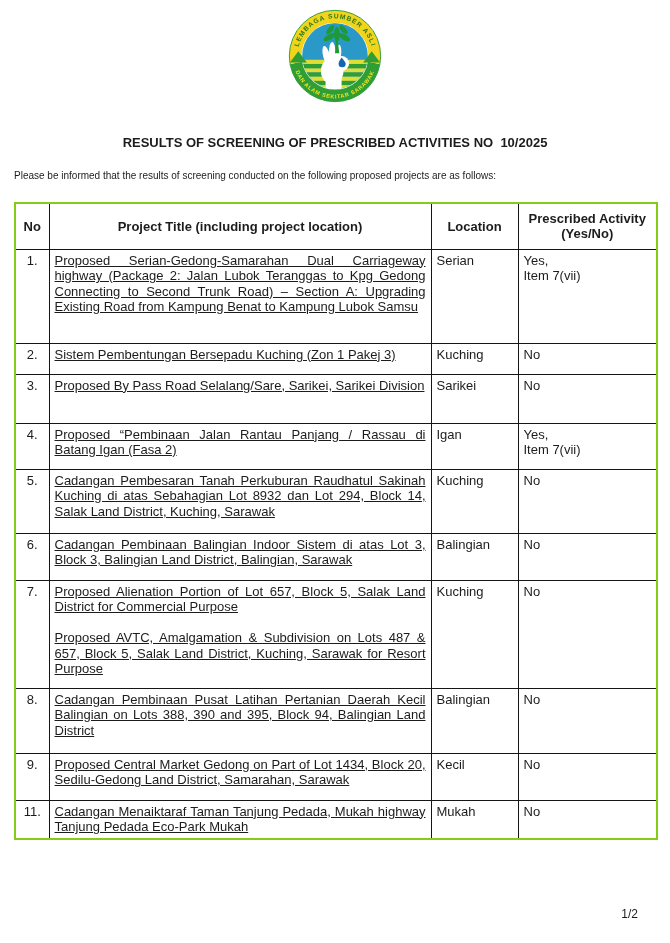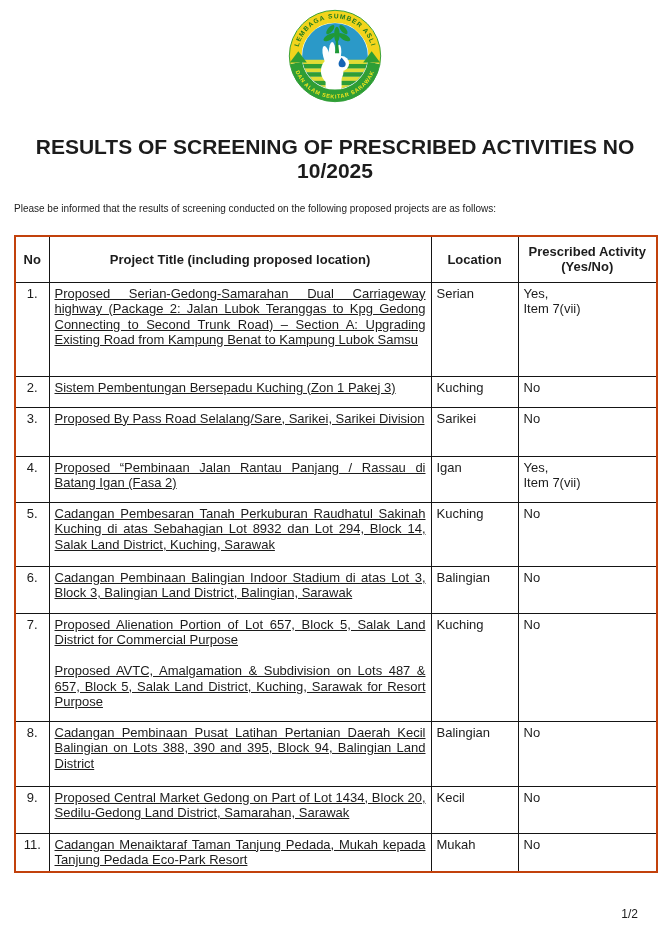--- a/index.html
+++ b/index.html
@@ -9,21 +9,21 @@
     background: #ffffff;
     font-family: "Liberation Sans", sans-serif;
     color: #1c1c1c;
     position: relative;
     overflow: hidden;
   }
   .logo-wrap { text-align: center; padding-top: 9px; height: 101px; }
   .page-title {
     margin: 34px 14px 0 14px;
     text-align: center;
-    font-size: 21px;
+    font-size: 13px;
     font-weight: bold;
     white-space: pre-wrap;
   }
   .intro {
     margin: 18px 14px 0 14px;
     font-size: 10px;
     line-height: 15px;
     text-align: justify;
   }
   table.results {
@@ -32,21 +32,21 @@
     width: 642px;
     table-layout: fixed;
   }
   table.results th, table.results td {
     border: 1px solid #151515;
     font-size: 13px;
     line-height: 15.5px;
     vertical-align: top;
     padding: 3px 5px;
   }
-  table.results { border: 2px solid #c2410c; padding-left: 47px; }
+  table.results { border: 2px solid #84cc16; padding-left: 47px; }
   thead tr { height: 46px; }
   th { font-weight: bold; text-align: center; vertical-align: middle !important; }
   .col-no  { text-align: center; padding-left: 2px; padding-right: 2px; }
   .col-project { text-align: justify; }
   .col-project p { margin: 0; text-decoration: underline; }
   .col-project p + p { margin-top: 15.5px; }
   .col-location, .col-prescribed { text-align: left; }
   tbody tr:nth-child(1)  { height: 94px; }
   tbody tr:nth-child(2)  { height: 31px; }
   tbody tr:nth-child(3)  { height: 49px; }
@@ -138,21 +138,21 @@
   <table class="results">
     <colgroup>
       <col style="width:34px">
       <col style="width:382px">
       <col style="width:87px">
       <col style="width:139px">
     </colgroup>
     <thead>
       <tr>
         <th>No</th>
-        <th>Project Title (including proposed location)</th>
+        <th>Project Title (including project location)</th>
         <th>Location</th>
         <th>
           <div>Prescribed Activity</div>
           <div>(Yes/No)</div>
         </th>
       </tr>
     </thead>
     <tbody>
         <tr>
           <td class="col-no">1.</td>
@@ -190,21 +190,21 @@
           <td class="col-no">5.</td>
           <td class="col-project">
             <p>Cadangan Pembesaran Tanah Perkuburan Raudhatul Sakinah Kuching di atas Sebahagian Lot 8932 dan Lot 294, Block 14, Salak Land District, Kuching, Sarawak</p>
           </td>
           <td class="col-location">Kuching</td>
           <td class="col-prescribed">No</td>
         </tr>
         <tr>
           <td class="col-no">6.</td>
           <td class="col-project">
-            <p>Cadangan Pembinaan Balingian Indoor Stadium di atas Lot 3, Block 3, Balingian Land District, Balingian, Sarawak</p>
+            <p>Cadangan Pembinaan Balingian Indoor Sistem di atas Lot 3, Block 3, Balingian Land District, Balingian, Sarawak</p>
           </td>
           <td class="col-location">Balingian</td>
           <td class="col-prescribed">No</td>
         </tr>
         <tr>
           <td class="col-no">7.</td>
           <td class="col-project">
             <p>Proposed Alienation Portion of Lot 657, Block 5, Salak Land District for Commercial Purpose</p>
             <p>Proposed AVTC, Amalgamation &amp; Subdivision on Lots 487 &amp; 657, Block 5, Salak Land District, Kuching, Sarawak for Resort Purpose</p>
           </td>
@@ -223,21 +223,21 @@
           <td class="col-no">9.</td>
           <td class="col-project">
             <p>Proposed Central Market Gedong on Part of Lot 1434, Block 20, Sedilu-Gedong Land District, Samarahan, Sarawak</p>
           </td>
           <td class="col-location">Kecil</td>
           <td class="col-prescribed">No</td>
         </tr>
         <tr>
           <td class="col-no">11.</td>
           <td class="col-project">
-            <p>Cadangan Menaiktaraf Taman Tanjung Pedada, Mukah kepada Tanjung Pedada Eco-Park Resort</p>
+            <p>Cadangan Menaiktaraf Taman Tanjung Pedada, Mukah highway Tanjung Pedada Eco-Park Mukah</p>
           </td>
           <td class="col-location">Mukah</td>
           <td class="col-prescribed">No</td>
         </tr>
       </tbody>
   </table>
 
   <div class="page-number">1/2</div>
 
 </div>

